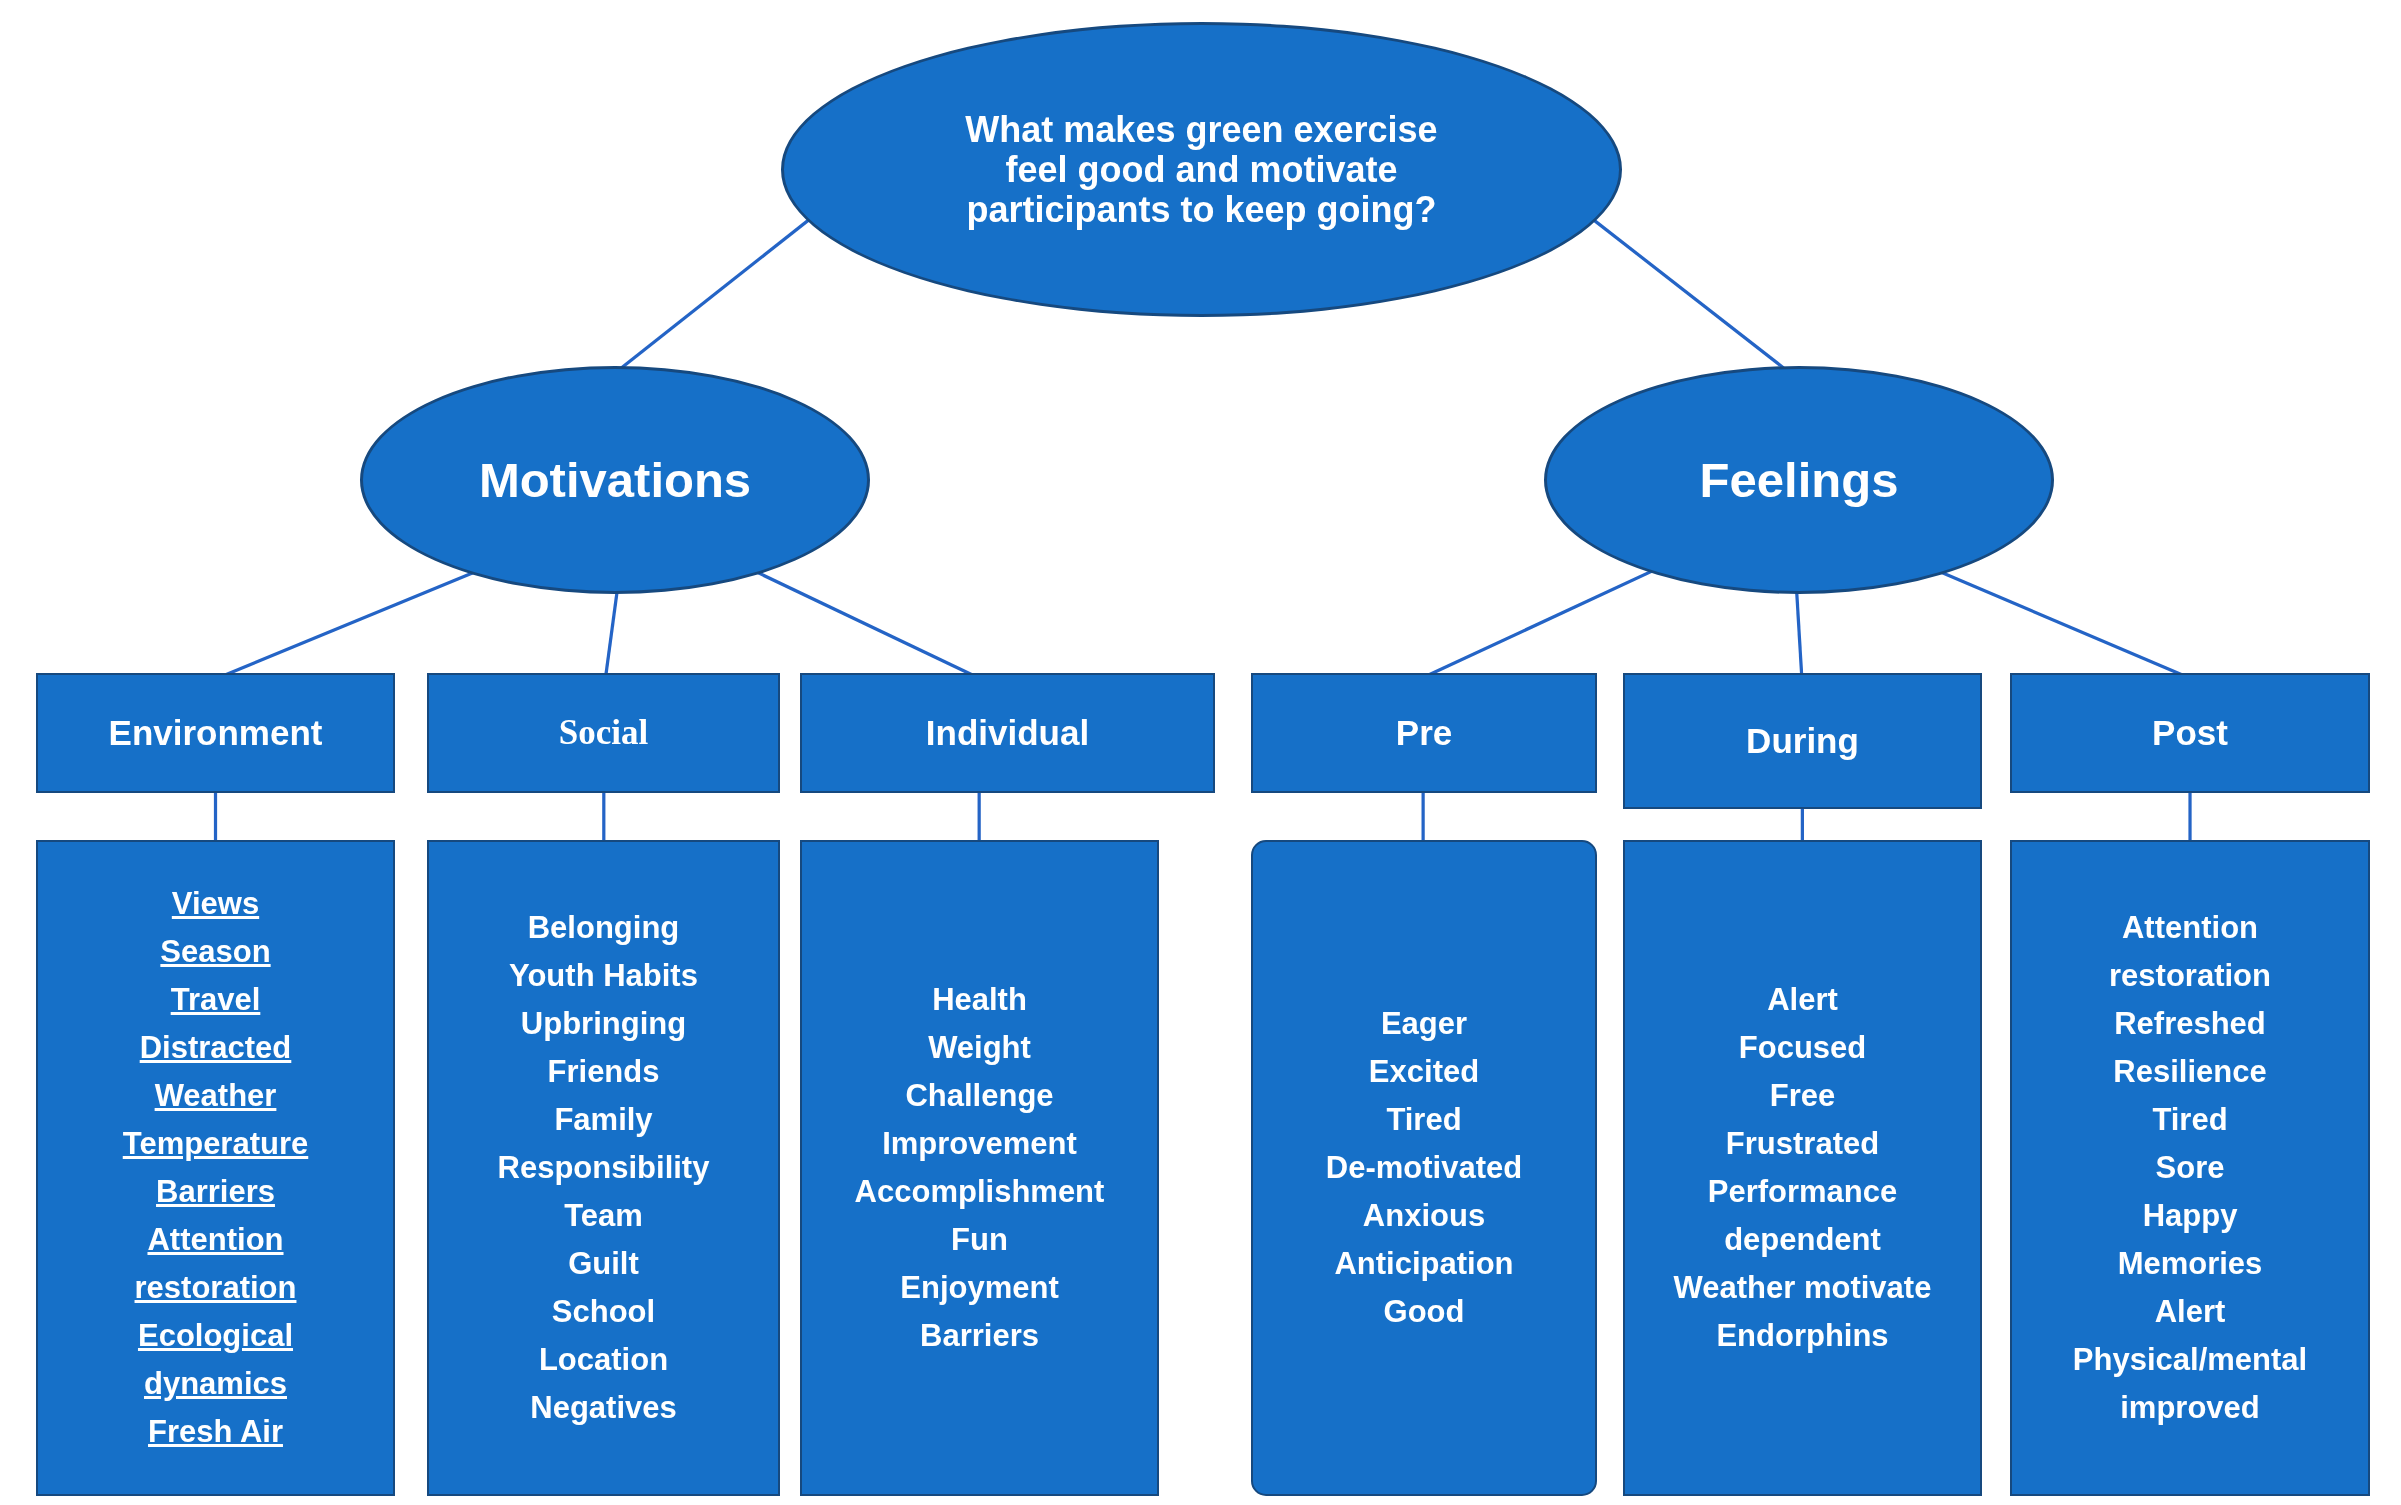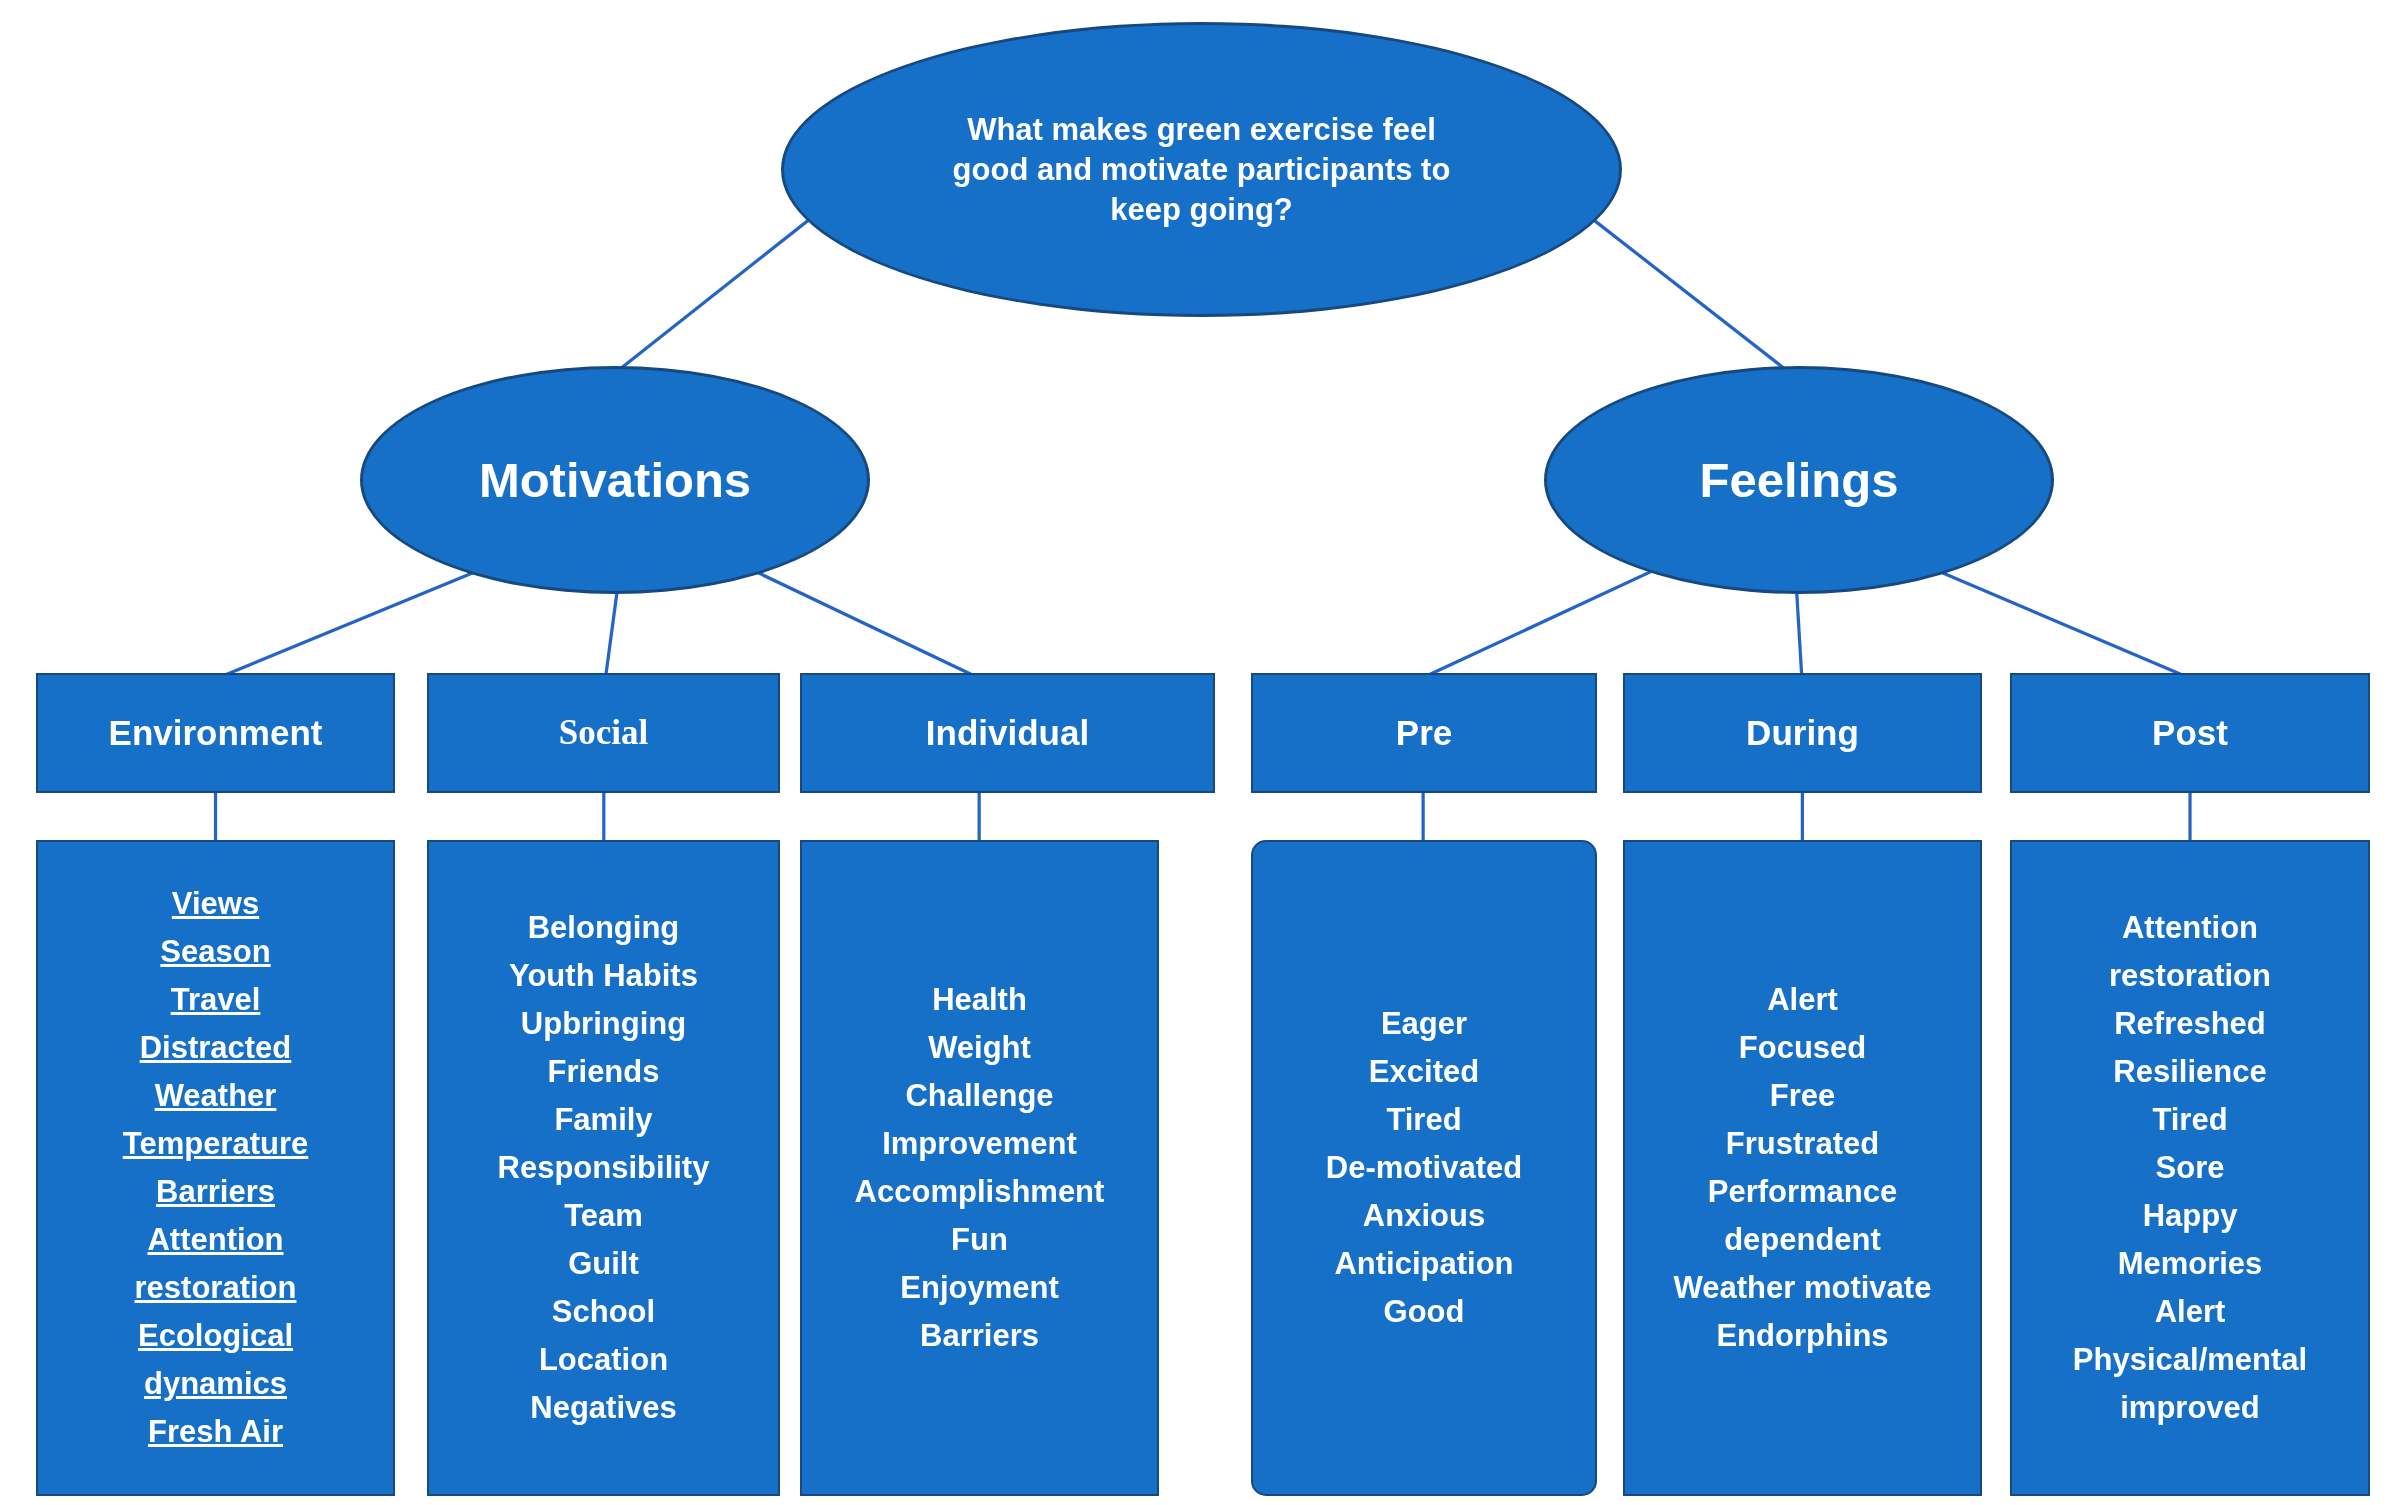--- a/index.html
+++ b/index.html
@@ -23,21 +23,21 @@
   .connectors line{stroke:var(--connector);stroke-width:5;}
   .node{
     position:absolute;
     background:var(--node-fill);
     border:2.6px solid var(--node-border);
     box-sizing:border-box;
     display:flex;align-items:center;justify-content:center;
     text-align:center;
   }
   .ellipse{border-radius:50%;border-width:3.2px;}
-  .question-label{font-size:31px;line-height:40px;width:544px;}
+  .question-label{font-size:36px;line-height:40px;width:544px;}
   .branch-label{font-size:49px;line-height:54px;}
   .header-box{font-size:35px;}
   .content-box{flex-direction:column;justify-content:center;padding:0 39px;font-size:31px;line-height:48px;}
   .content-box .li{width:100%;}
 </style>
 </head>
 <body>
 
 <div class="canvas">
 
@@ -75,21 +75,21 @@
   </div>
   <div class="node header-box" style="left:427px;top:673px;width:353px;height:120px;font-family:Liberation Serif, serif;">
     <span>Social</span>
   </div>
   <div class="node header-box" style="left:800px;top:673px;width:415px;height:120px;">
     <span>Individual</span>
   </div>
   <div class="node header-box" style="left:1251px;top:673px;width:346px;height:120px;">
     <span>Pre</span>
   </div>
-  <div class="node header-box" style="left:1623px;top:673px;width:359px;height:120px;">
+  <div class="node header-box" style="left:1623px;top:673px;width:359px;height:136px;">
     <span>During</span>
   </div>
   <div class="node header-box" style="left:2010px;top:673px;width:360px;height:120px;">
     <span>Post</span>
   </div>
 
   <div class="node content-box" style="left:36px;top:840px;width:359px;height:656px;text-decoration:underline;">
       <div class="li">Views</div>
       <div class="li">Season</div>
       <div class="li">Travel</div>

